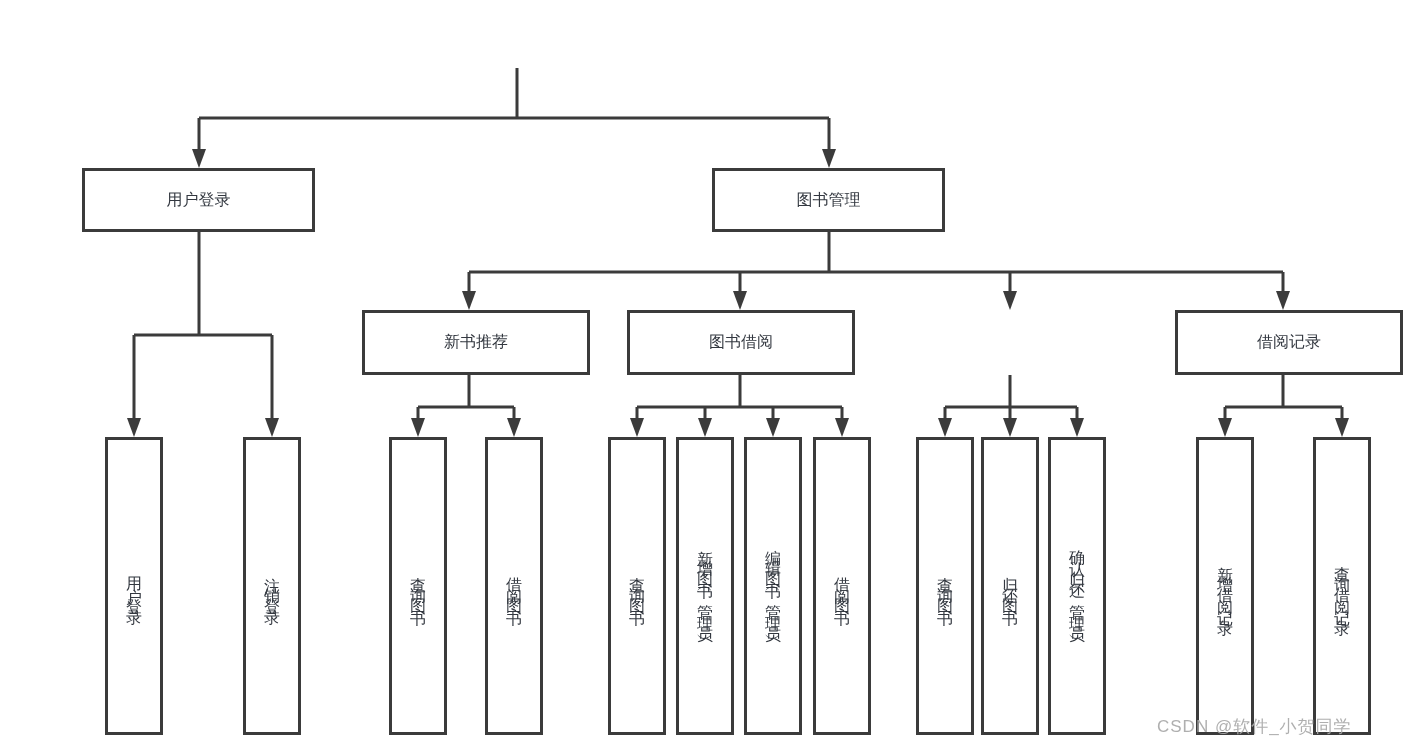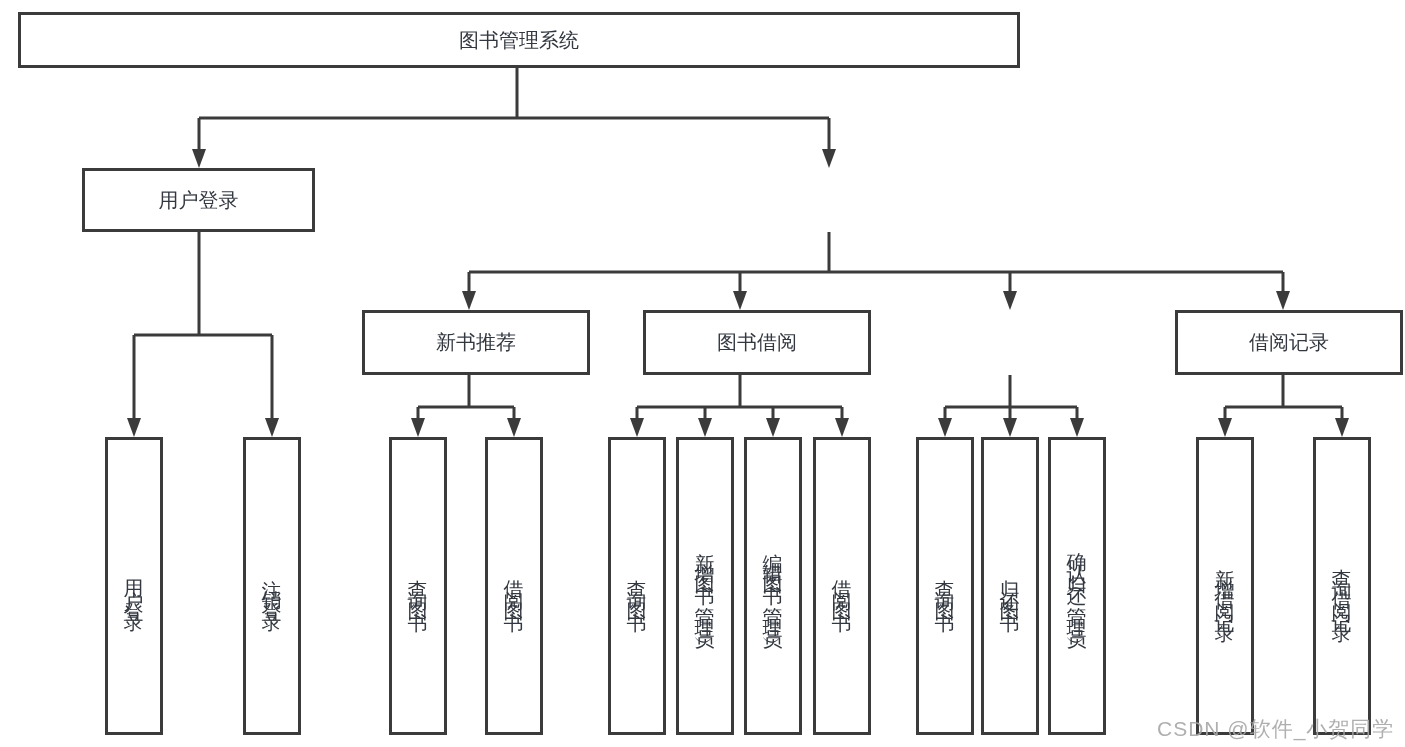--- a/index.html
+++ b/index.html
@@ -13,21 +13,21 @@
   }
   .box {
     position: absolute;
     box-sizing: border-box;
     border: 3px solid #3b3b3b;
     background: #ffffff;
     display: flex;
     align-items: center;
     justify-content: center;
     color: #333840;
-    font-size: 20px;
+    font-size: 16px;
     text-align: center;
     white-space: nowrap;
   }
   .root  { left: 18px;  top: 12px;  width: 1002px; height: 56px; font-size: 20px; }
   .lv2   { top: 168px;  height: 64px; width: 233px; }
   .lv3   { top: 310px;  height: 65px; width: 228px; }
   .leaf  { top: 437px;  height: 298px; width: 58px; }
   .vtext {
     writing-mode: vertical-rl;
     text-orientation: mixed;
@@ -39,21 +39,21 @@
     left: 0; top: 0;
     width: 1405px; height: 747px;
     pointer-events: none;
   }
   #connectors path { stroke: #3b3b3b; stroke-width: 3; fill: none; }
   #connectors polygon { fill: #3b3b3b; stroke: none; }
   .watermark {
     position: absolute;
     left: 1157px;
     top: 715px;
-    font-size: 21px;
+    font-size: 17px;
     color: rgba(168,168,168,0.92);
     letter-spacing: 1px;
     white-space: nowrap;
     z-index: 5;
   }
 </style>
 </head>
 <body>
 
 <div id="stage">
@@ -88,26 +88,26 @@
     <polygon points="698,418 712,418 705,437"></polygon>
     <polygon points="766,418 780,418 773,437"></polygon>
     <polygon points="835,418 849,418 842,437"></polygon>
     <polygon points="938,418 952,418 945,437"></polygon>
     <polygon points="1003,418 1017,418 1010,437"></polygon>
     <polygon points="1070,418 1084,418 1077,437"></polygon>
     <polygon points="1218,418 1232,418 1225,437"></polygon>
     <polygon points="1335,418 1349,418 1342,437"></polygon>
   </svg>
 
-  <div class="box root">图书管理系统</div>
 
   <div class="box lv2" style="left:82px;">用户登录</div>
+  <div class="box lv2" style="left:712px;">图书管理</div>
 
   <div class="box lv3" style="left:362px;">新书推荐</div>
-  <div class="box lv3" style="left:643px;">图书借阅</div>
+  <div class="box lv3" style="left:627px;">图书借阅</div>
   <div class="box lv3" style="left:1175px;">借阅记录</div>
 
   <div class="box leaf" style="left:105px;">
       <span class="vtext">用户登录</span>
     </div>
   <div class="box leaf" style="left:243px;">
       <span class="vtext">注销登录</span>
     </div>
   <div class="box leaf" style="left:389px;">
       <span class="vtext">查询图书</span>

